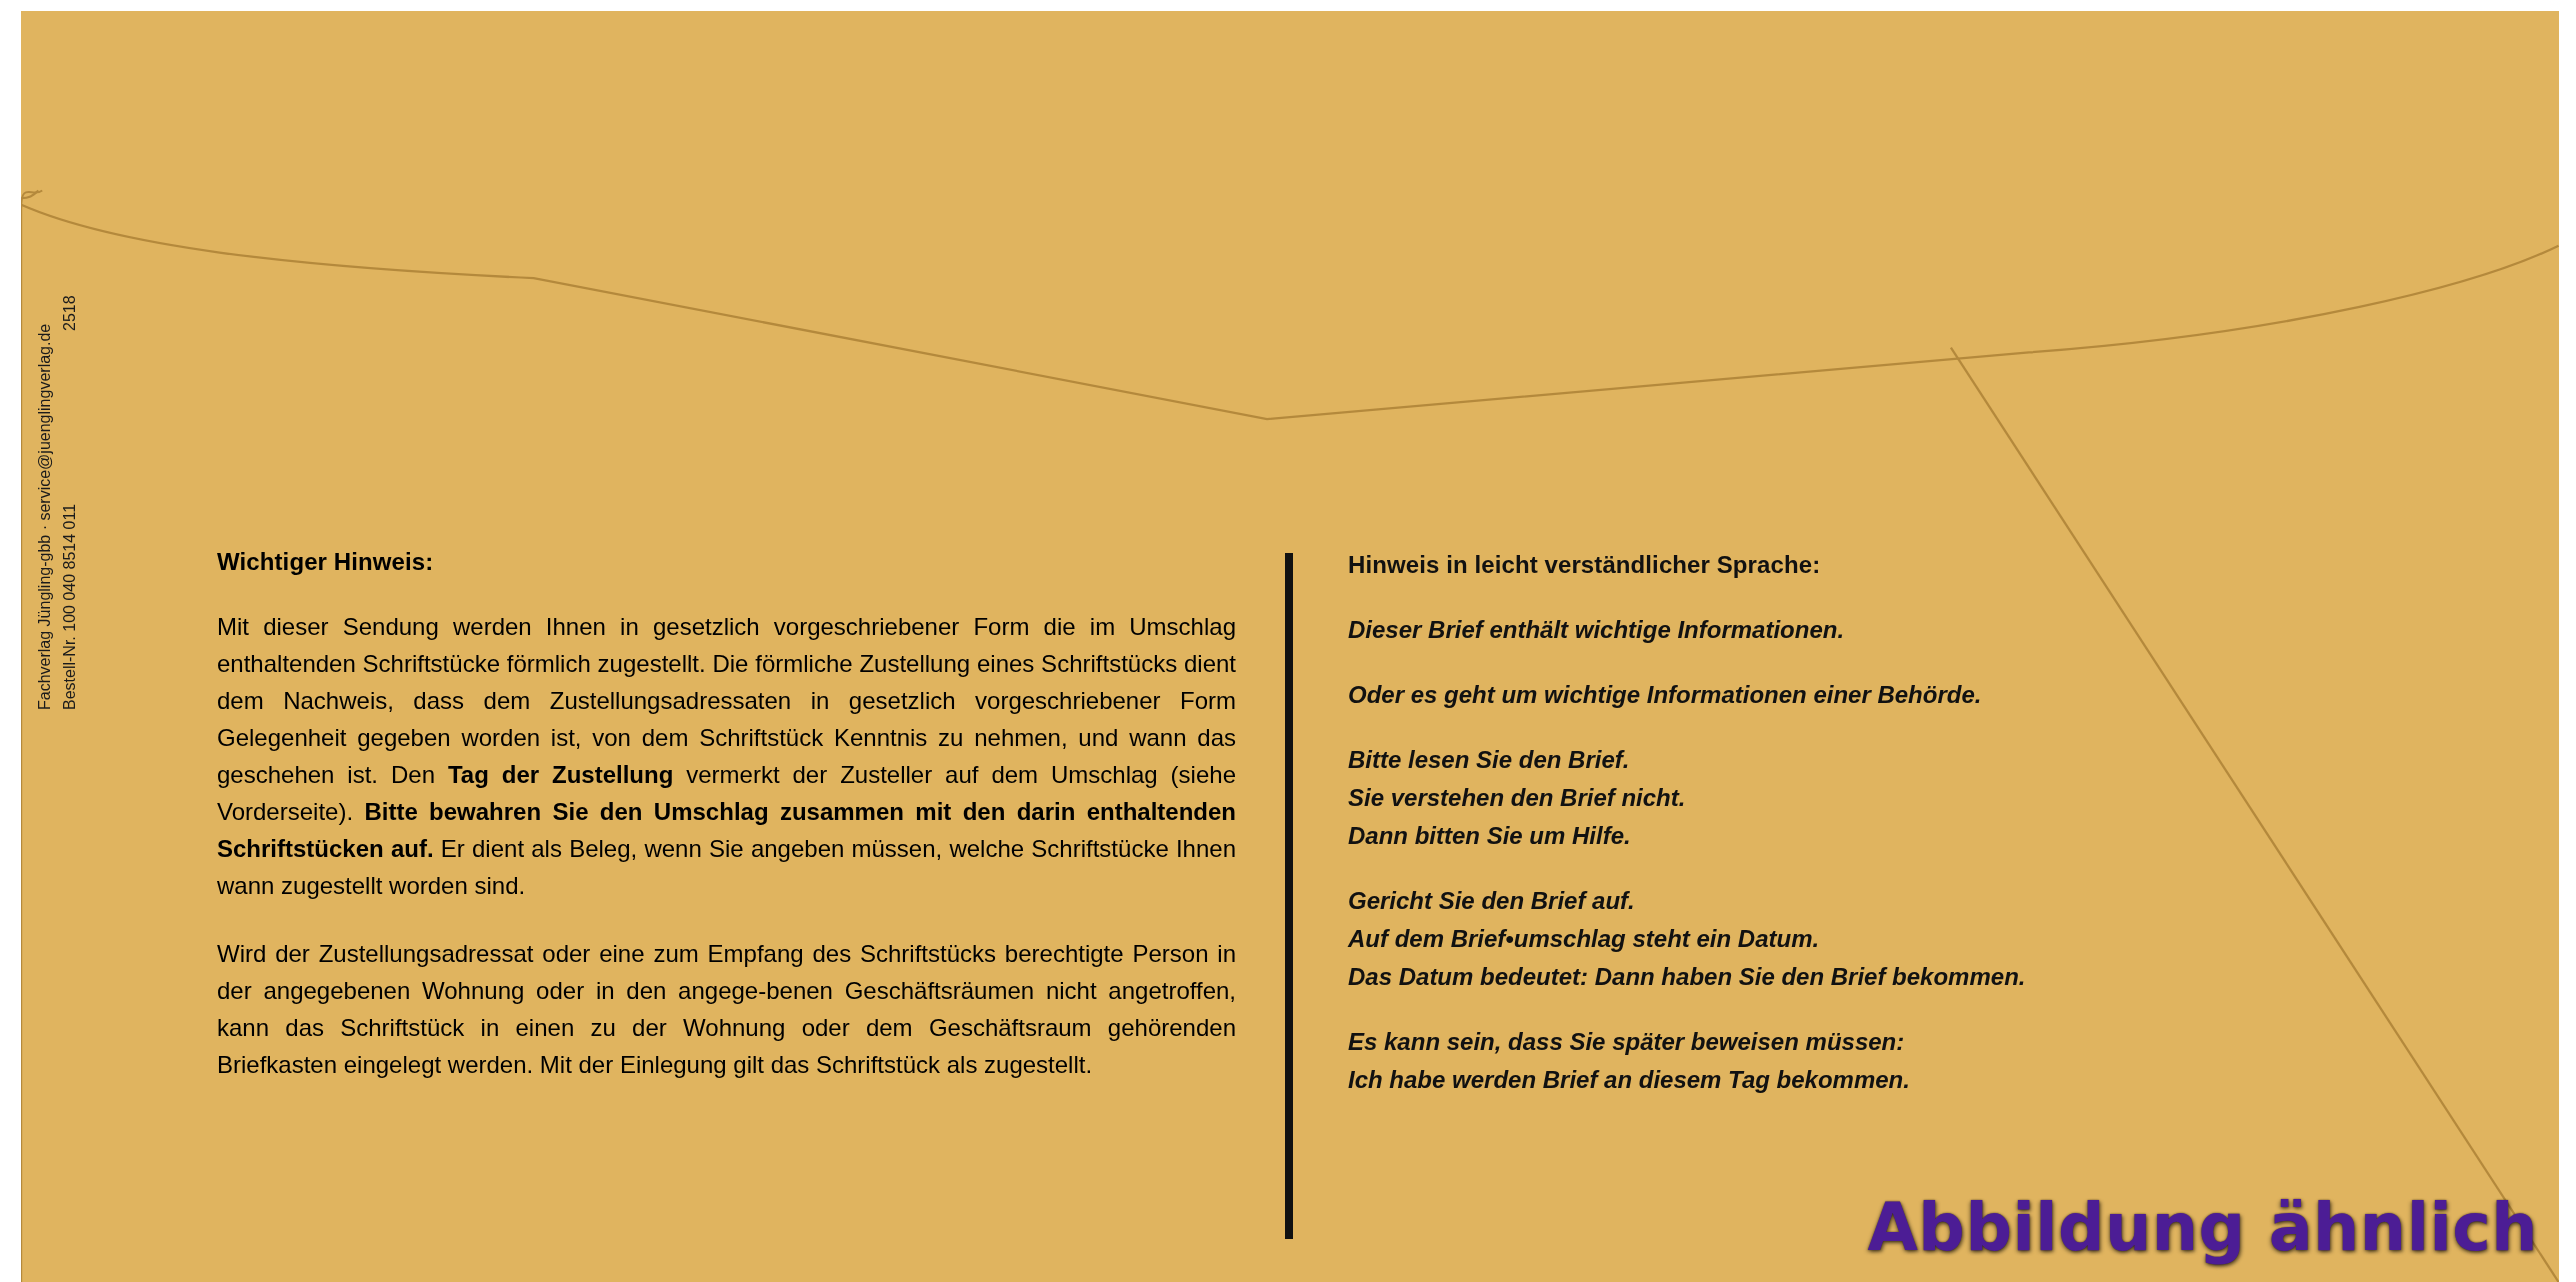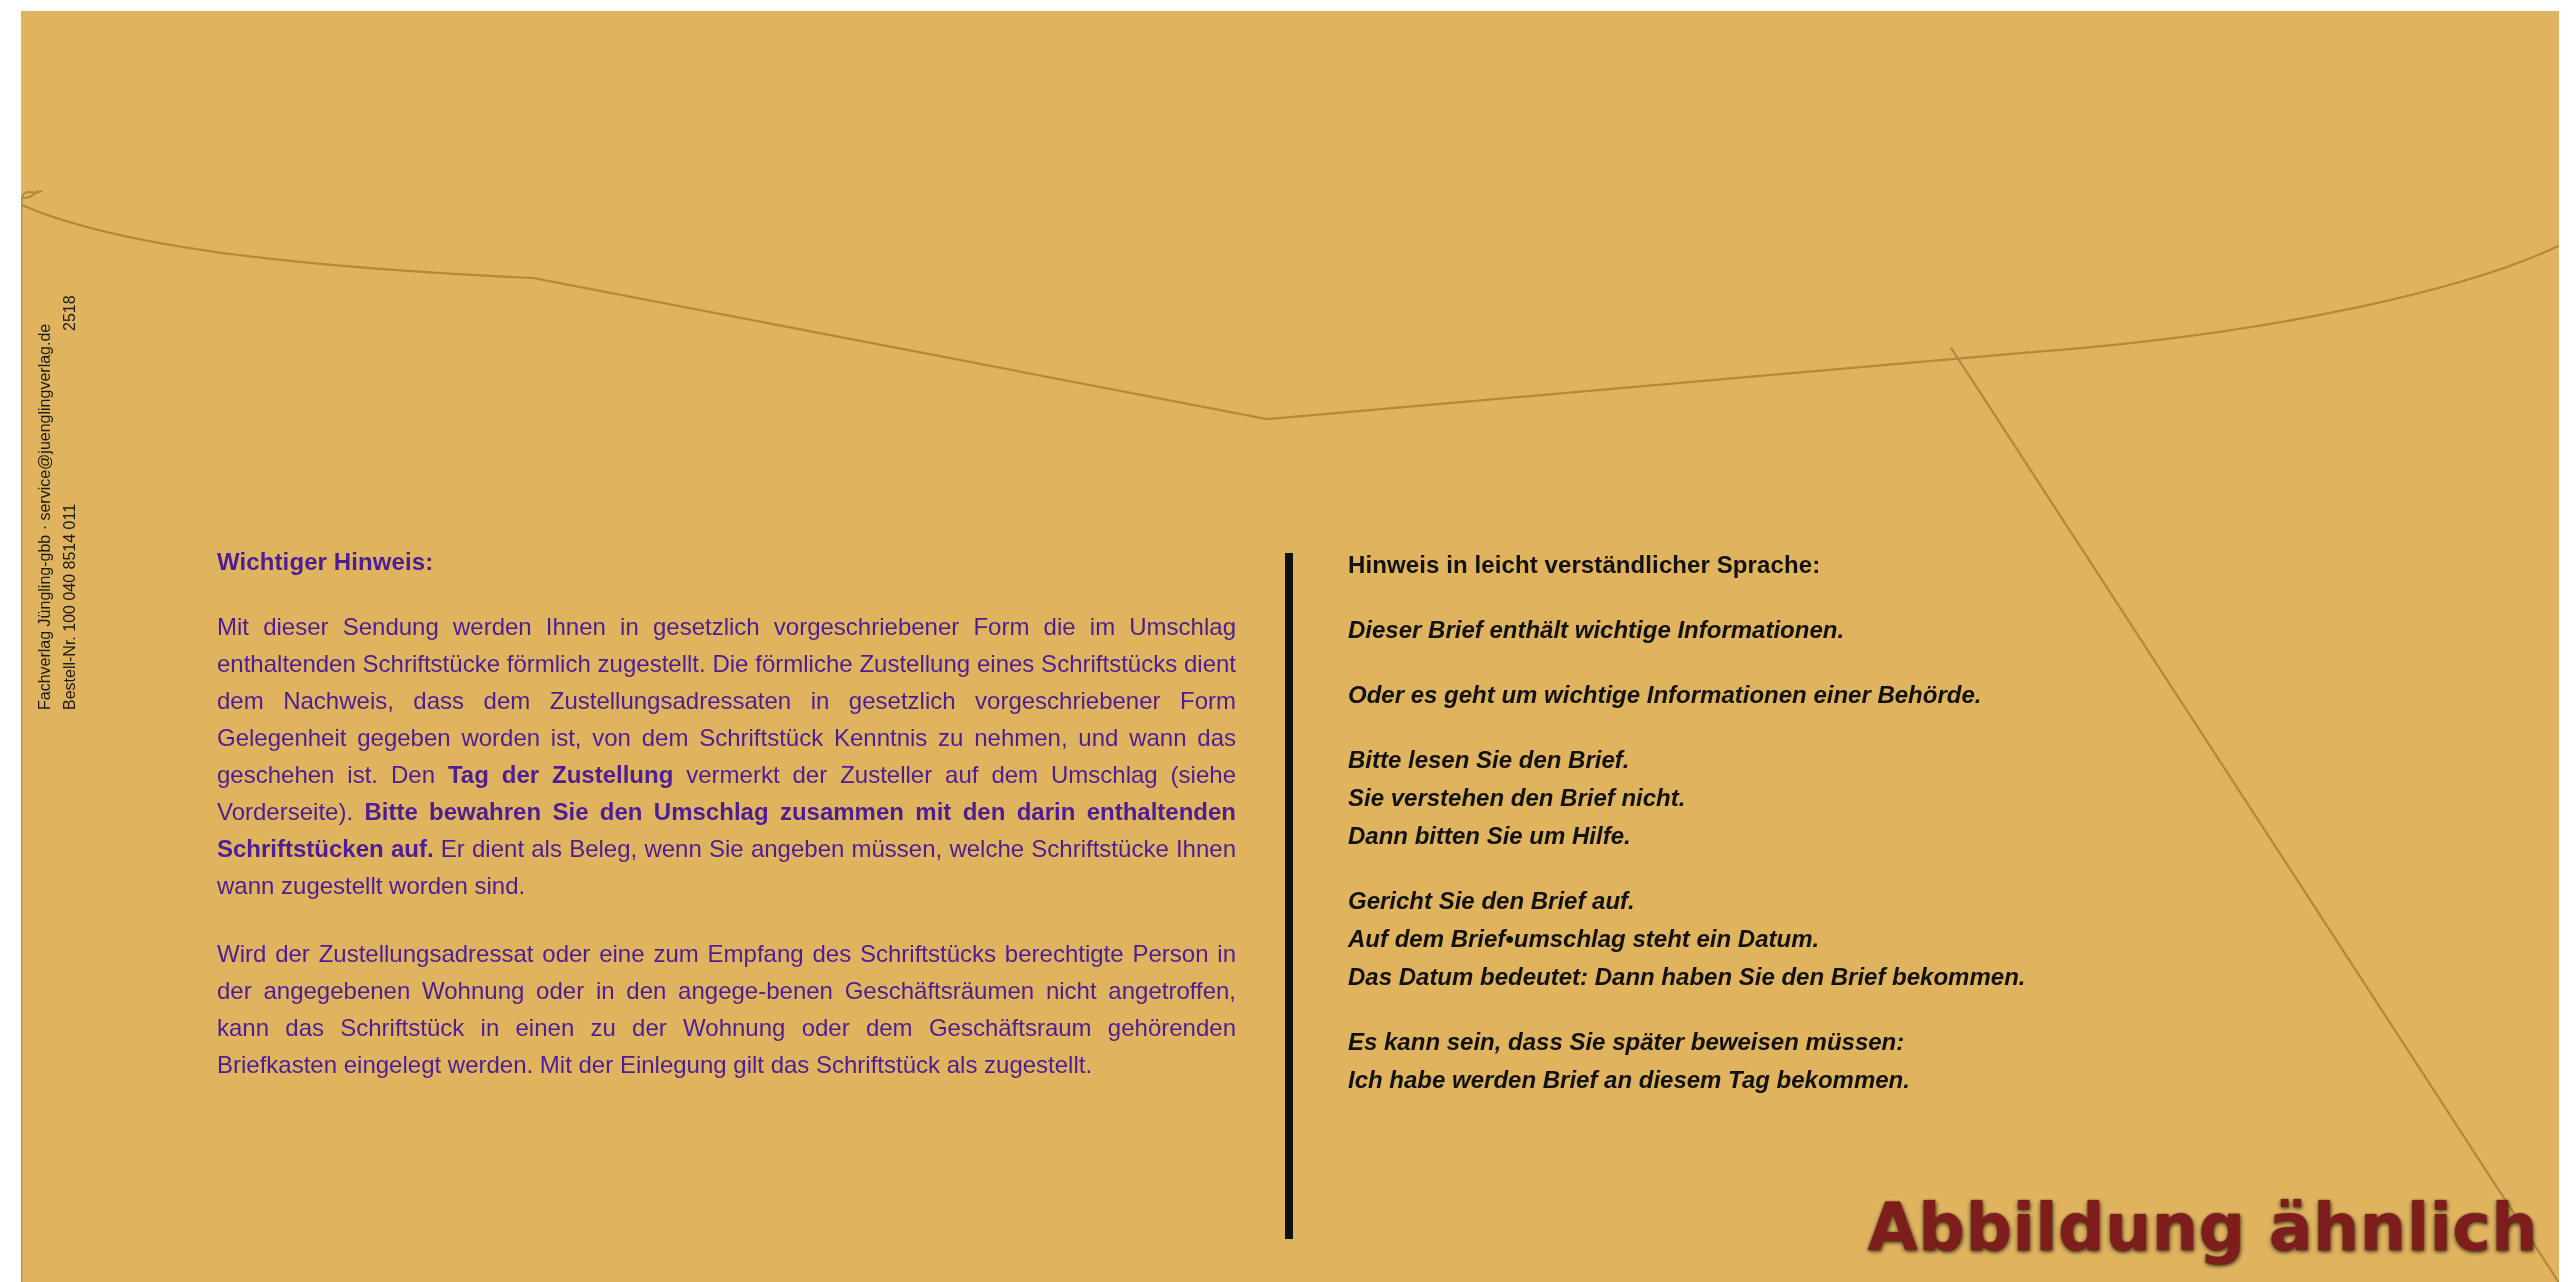--- a/index.html
+++ b/index.html
@@ -42,21 +42,21 @@
     height: 1282px;
     pointer-events: none;
   }
 
   
   #left-column {
     position: absolute;
     left: 217px;
     top: 548px;
     width: 1019px;
-    color: #4c1d95;
+    color: #000000;
   }
   #right-column {
     position: absolute;
     left: 1348px;
     top: 551px;
     width: 1077px;
     color: #111111;
   }
 
   #divider {
@@ -133,21 +133,21 @@
   }
 
   
   #watermark {
     position: absolute;
     right: 38px;
     bottom: 17px;
     font-family: "DejaVu Sans", sans-serif;
     font-weight: bold;
     font-size: 65px;
-    color: #7f1d1d;
+    color: #4c1d95;
     letter-spacing: 0.5px;
     text-shadow:
       0 0 1.9px rgba(0,0,0,0.55),
       1.9px 1.9px 3.8px rgba(0,0,0,0.45),
       -1.9px 1.9px 3.8px rgba(0,0,0,0.25);
     white-space: nowrap;
   }
 </style>
 </head>
 <body>

